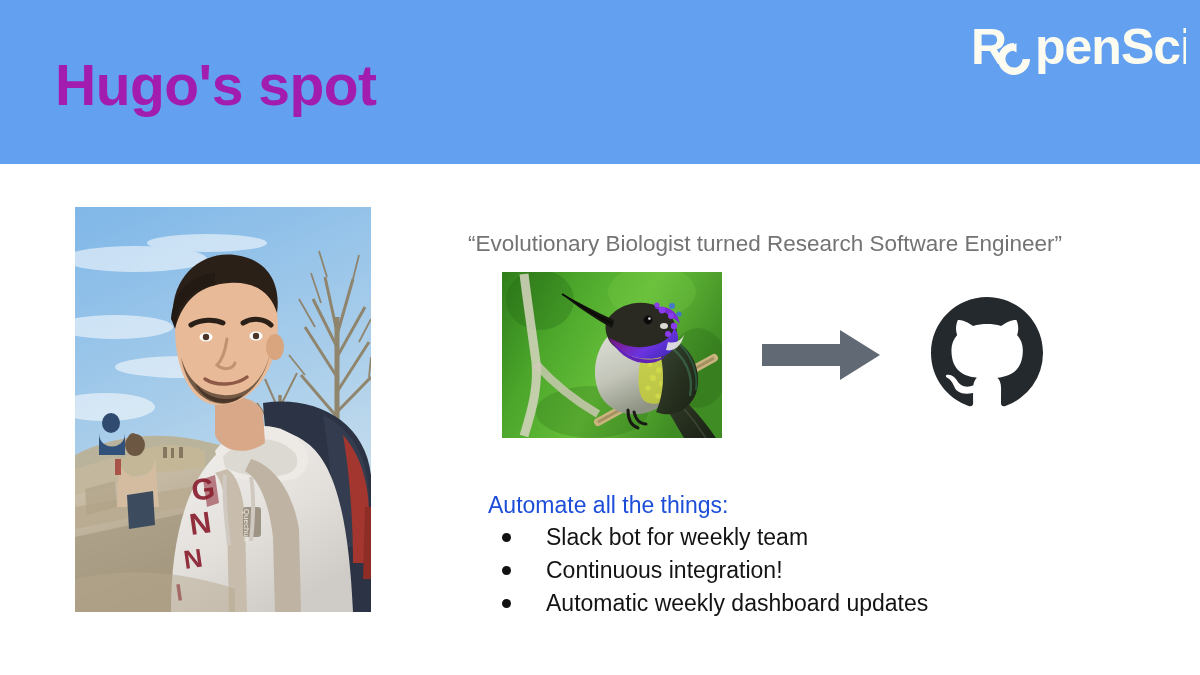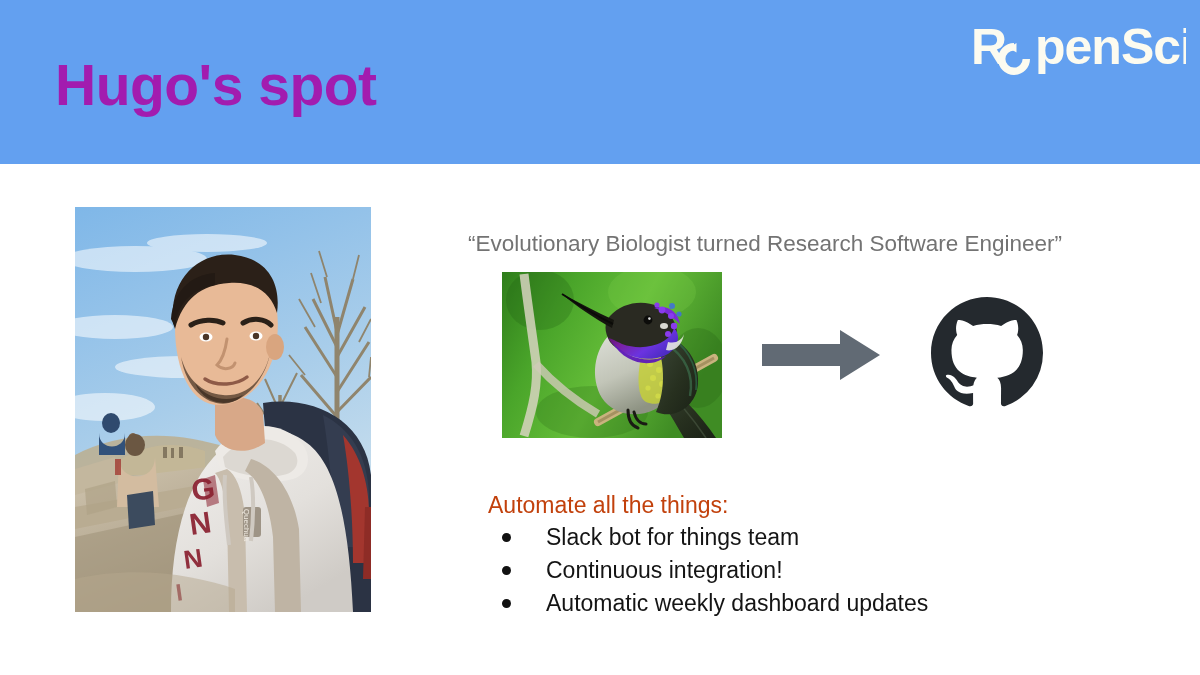--- a/index.html
+++ b/index.html
@@ -111,21 +111,21 @@
   .bullets-block {
     position: absolute;
     left: 488px;
     top: 491px;
     font-size: 23px;
     color: #141414;
     line-height: 1.0;
   }
   .bullets-lead {
     font-size: 23px;
-    color: #c2410c;
+    color: #1d4ed8;
     margin: 0 0 4px 0;
     white-space: nowrap;
     line-height: 1.22;
   }
   ul.bullets {
     list-style: none;
     margin: 0;
     padding: 0;
   }
   ul.bullets li {
@@ -414,21 +414,21 @@
            1.53-1.04 2.2-.82 2.2-.82.44 1.1.16 1.92.08 2.12.51.56.82 1.27.82 2.15 0 3.07-1.87 3.75-3.65 3.95.29.25.54.73.54 1.48
            0 1.07-.01 1.93-.01 2.2 0 .21.15.46.55.38A8.012 8.012 0 0016 8c0-4.42-3.58-8-8-8z"></path>
     </svg>
   </div>
 
   <div class="bullets-block">
     <div class="bullets-lead">Automate all the things:</div>
     <ul class="bullets">
       <li>
         <span class="dot"></span>
-        <span>Slack bot for things team</span>
+        <span>Slack bot for weekly team</span>
       </li>
       <li>
         <span class="dot"></span>
         <span>Continuous integration!</span>
       </li>
       <li>
         <span class="dot"></span>
         <span>Automatic weekly dashboard updates</span>
       </li>
     </ul>

